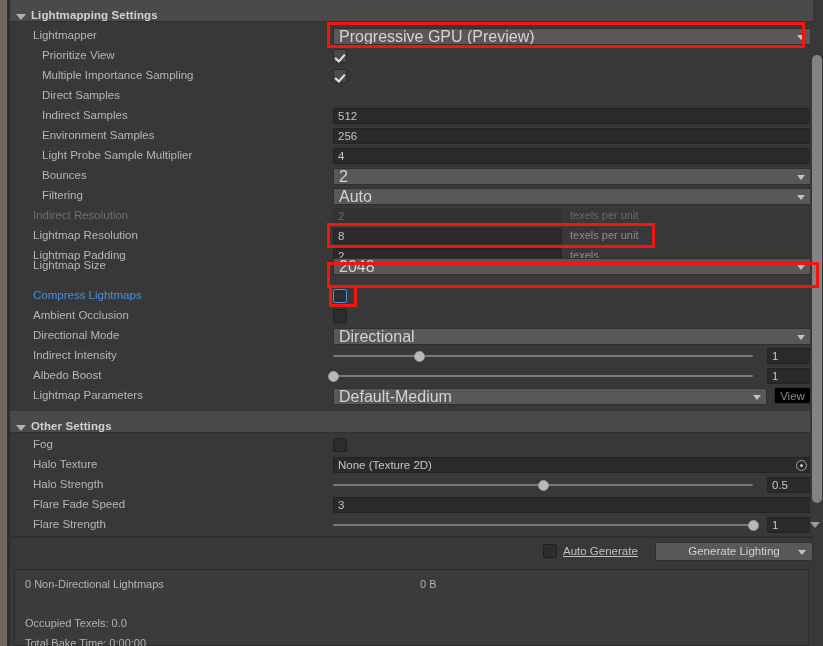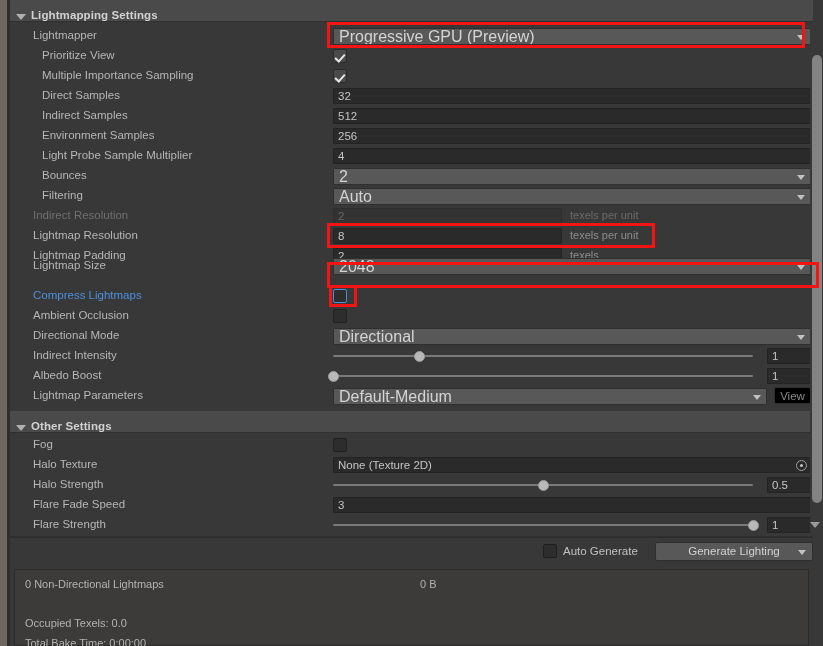--- a/index.html
+++ b/index.html
@@ -157,21 +157,20 @@
         <div class="row" style="top: 46px;">
           <div class="lbl ind2">Prioritize View</div>
           <div class="cb checked"></div>
         </div>
         <div class="row" style="top: 66px;">
           <div class="lbl ind2">Multiple Importance Sampling</div>
           <div class="cb checked"></div>
         </div>
         <div class="row" style="top: 86px;">
           <div class="lbl ind2">Direct Samples</div>
-          <div class="fld textfield" style="width: 478px;">32</div>
         </div>
         <div class="row" style="top: 106px;">
           <div class="lbl ind2">Indirect Samples</div>
           <div class="fld textfield" style="width: 478px;">512</div>
         </div>
         <div class="row" style="top: 126px;">
           <div class="lbl ind2">Environment Samples</div>
           <div class="fld textfield" style="width: 478px;">256</div>
         </div>
         <div class="row" style="top: 146px;">
@@ -264,21 +263,21 @@
           <div class="lbl ind1">Flare Strength</div>
           <div class="slider" style="left: 323px; width: 420px;"></div>
           <div class="knob" style="left: 738px;"></div>
           <div class="fld textfield" style="left: 757px; width: 46px;">1</div>
         </div>
       </div>
 
     <div class="divider" style="top:536px;"></div>
     <div class="footer-bar">
       <div class="cb" style="left:533px;top:6px;"></div>
-      <div style="position:absolute;left:553px;top:7px;font-size:11.5px;color:#c0c0c0;">Auto Generate</div>
+      <div style="position:absolute;left:553px;top:7px;font-size:11.5px;color:#c0c0c0;text-decoration:underline;">Auto Generate</div>
       <div class="btn" style="position:absolute;left:645px;top:4px;width:158px;">
         <span>Generate Lighting</span>
         <span style="position:absolute;right:6px;top:7px;width:0;height:0;border-left:4px solid transparent;border-right:4px solid transparent;border-top:5px solid #c2c2c2;"></span>
       </div>
     </div>
 
     <div class="statusbox">
       <div class="stat" style="left:10px;top:8px;">0 Non-Directional Lightmaps</div>
       <div class="stat" style="left:405px;top:8px;">0 B</div>
       <div class="stat" style="left:405px;top:29px;margin-top:46px;">No Lightmaps</div>

